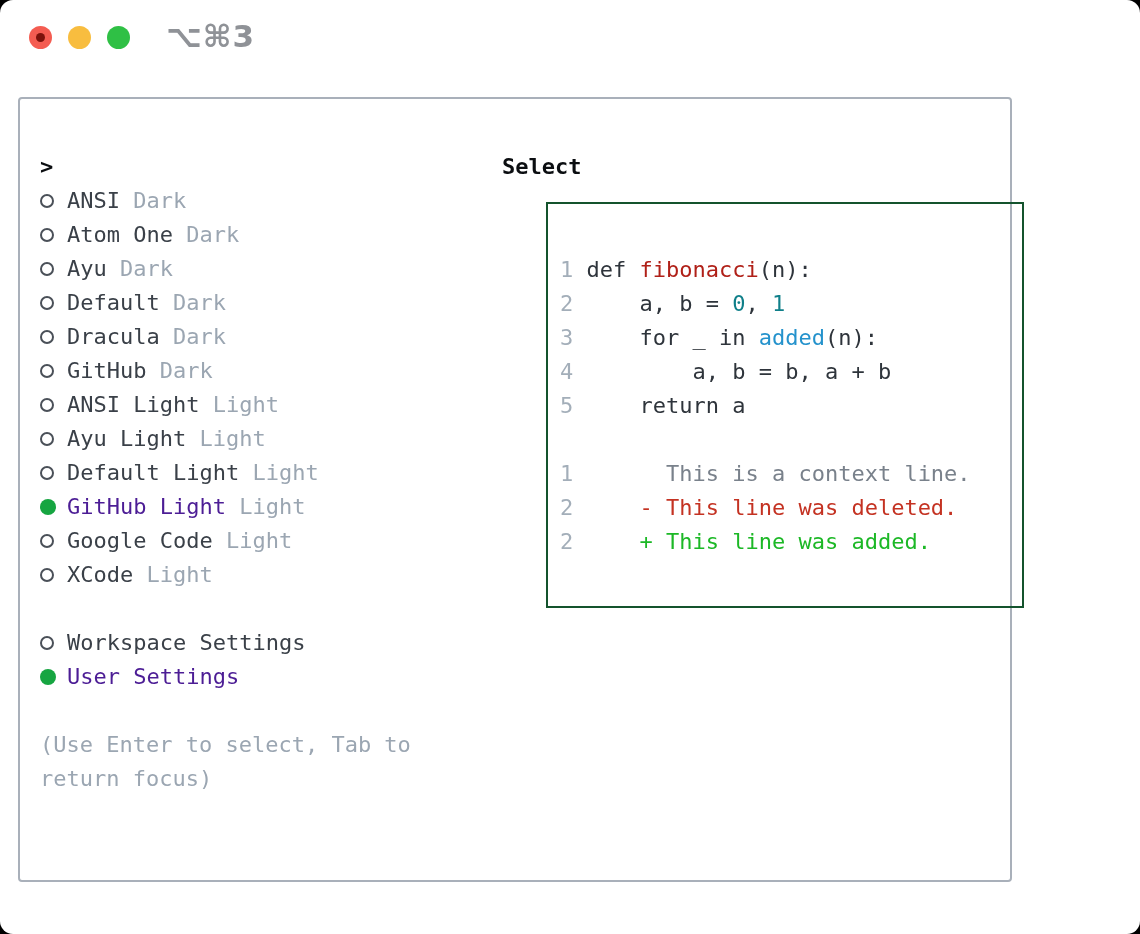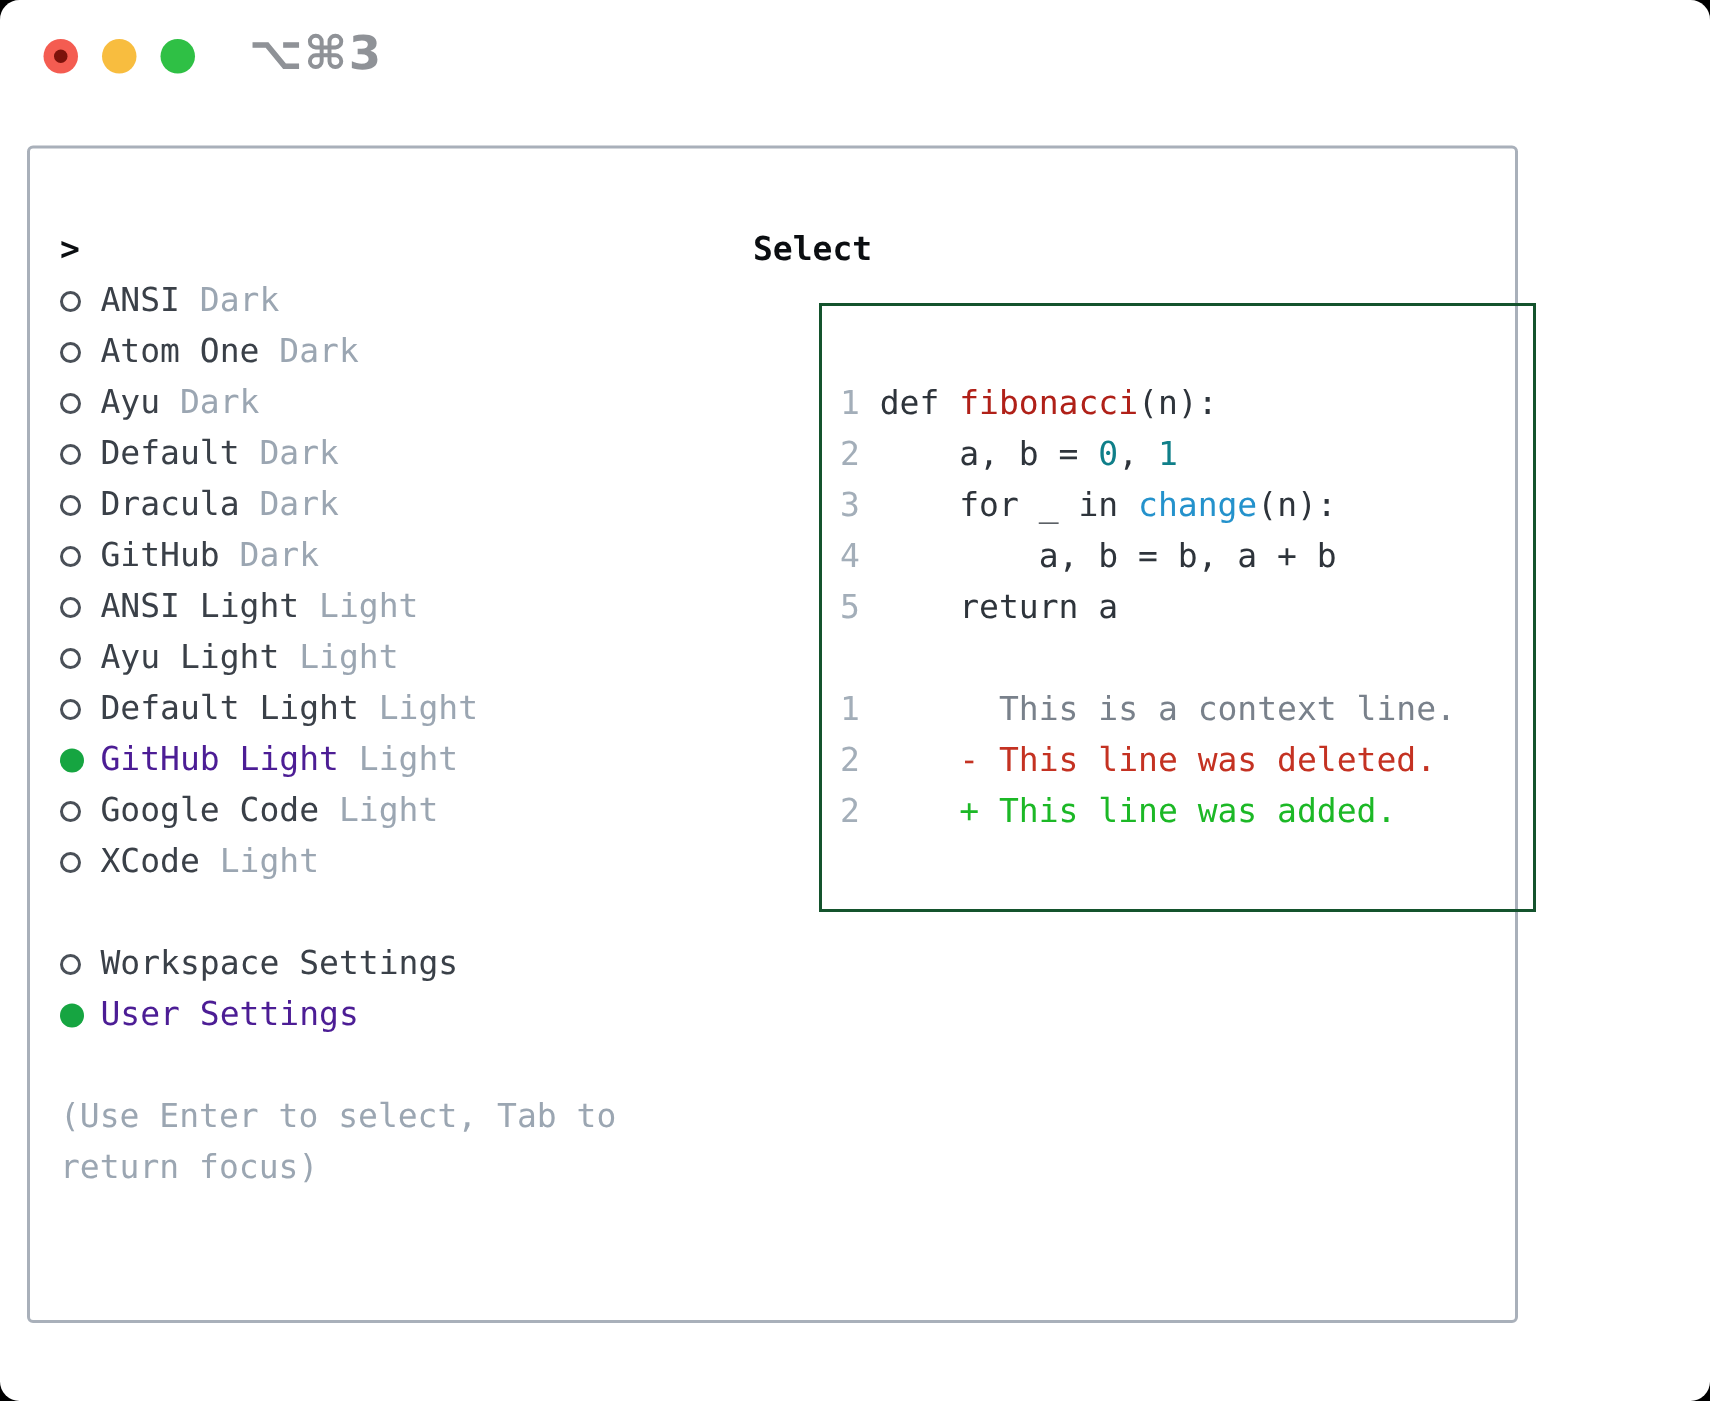--- a/index.html
+++ b/index.html
@@ -98,21 +98,21 @@
 
       <div class="hint">(Use Enter to select, Tab to</div>
       <div class="hint">return focus)</div>
     </div>
 
     <div class="preview-title">Select</div>
 
     <div class="preview-box">
         <div class="cl"><span class="ln">1 </span><span class="c-code">def </span><span class="c-func">fibonacci</span><span class="c-code">(n):</span></div>
         <div class="cl"><span class="ln">2 </span><span class="c-code">    a, b = </span><span class="c-num">0</span><span class="c-code">, </span><span class="c-num">1</span></div>
-        <div class="cl"><span class="ln">3 </span><span class="c-code">    for _ in </span><span class="c-kw">change</span><span class="c-code">(n):</span></div>
+        <div class="cl"><span class="ln">3 </span><span class="c-code">    for _ in </span><span class="c-kw">added</span><span class="c-code">(n):</span></div>
         <div class="cl"><span class="ln">4 </span><span class="c-code">        a, b = b, a + b</span></div>
         <div class="cl"><span class="ln">5 </span><span class="c-code">    return a</span></div>
         <div class="cl"></div>
         <div class="cl"><span class="ln">1 </span><span class="c-context">      This is a context line.</span></div>
         <div class="cl"><span class="ln">2 </span><span class="c-deleted">    - This line was deleted.</span></div>
         <div class="cl"><span class="ln">2 </span><span class="c-added">    + This line was added.</span></div>
       </div>
 
   </div>
 </div>

